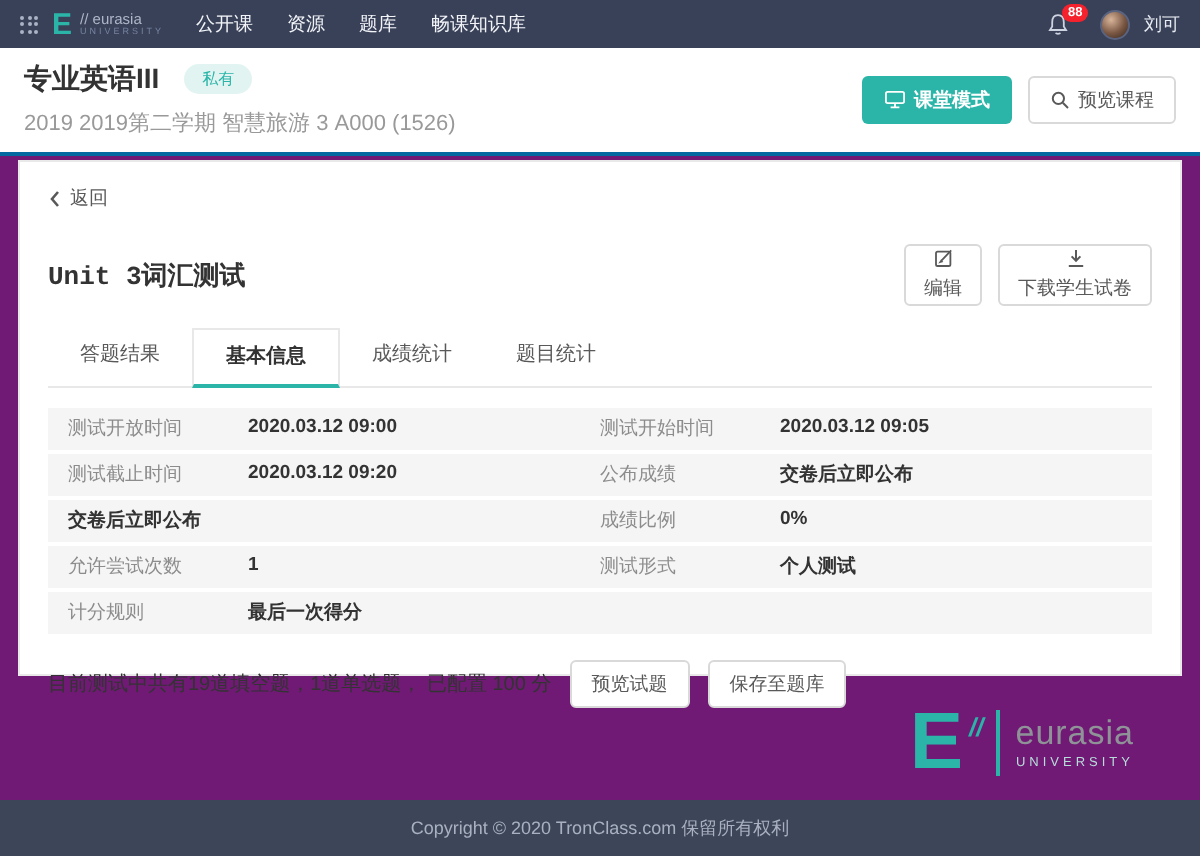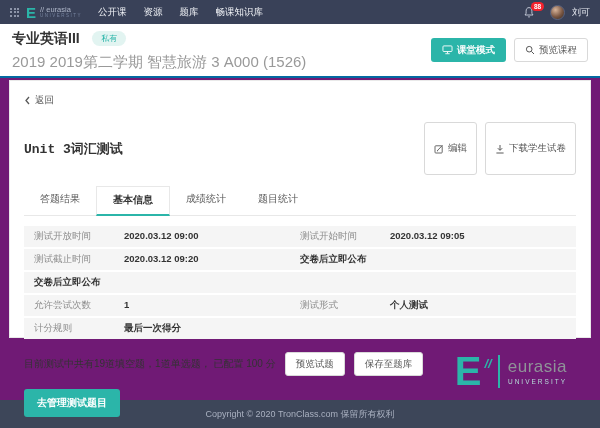--- a/index.html
+++ b/index.html
@@ -26,36 +26,36 @@
     background: radial-gradient(circle at 35% 30%, #d8b49a, #7a5743 55%, #33261e);
     border: 1px solid #5a6380; cursor: pointer; }
   .user-name { color: #e8ebf2; font-size: 9px; cursor: pointer; }
 
   
   .course-header { height: 54px; background: #fff; border-bottom: 2px solid #0369a1;
     display: flex; align-items: center; justify-content: space-between; padding: 16px 12px; }
   .course-title { font-size: 14px; color: #333; font-weight: bold; display: inline; }
   .pill { display: inline-block; background: #e2f4f1; color: #2bb5a9; font-size: 8px;
     padding: 2px 9px; border-radius: 9px; margin-left: 8px; vertical-align: 2px; }
-  .course-subtitle { font-size: 15px; color: #999; margin-top: 5px; }
+  .course-subtitle { font-size: 11px; color: #999; margin-top: 5px; }
   .course-actions { display: flex; gap: 8px; }
   .btn { display: inline-flex; align-items: center; gap: 4px; font-size: 9.5px;
     border-radius: 3px; padding: 4.5px 10px; cursor: pointer; border: 1px solid transparent; white-space: nowrap; }
   .btn-teal { background: #2bb5a9; color: #fff; font-weight: bold; }
   .btn-ghost { background: #fff; border-color: #d9d9d9; color: #595959; }
 
   
   .page { height: 322px; background: #701a75; padding: 2px 9px 0; position: relative; }
   .card { background: #fff; border: 1px solid #e9e9e9; height: 258px; padding: 10px 14px; }
   .back-row { display: inline-flex; align-items: center; gap: 4px; font-size: 9.5px;
     color: #595959; cursor: pointer; }
   .title-row { display: flex; justify-content: space-between; align-items: center; margin-top: 13px; font-family: Liberation Mono, monospace; }
   .exam-title { font-size: 13px; color: #333; font-weight: bold; }
   .small-actions { display: flex; gap: 8px; }
-  .small-actions .btn { padding: 19px 9px; }
+  .small-actions .btn { padding: 1px 9px; flex-direction: column; }
 
   .tabs { display: flex; border-bottom: 1px solid #e8e8e8; margin-top: 11px; }
   .tab { font-size: 10px; color: #595959; padding: 6px 16px 7px; cursor: pointer; }
   .tab.active { color: #333; font-weight: bold; background: #fff;
     border: 1px solid #e8e8e8; border-bottom: 2px solid #2bb5a9; margin-bottom: -1px; }
 
   .info-grid { margin-top: 10px; }
   .info-row { display: flex; background: #f5f5f5; margin-bottom: 2px; padding: 4px 10px; font-size: 9.5px; }
   .info-half { flex: 1; display: flex; }
   .info-label { width: 90px; color: #8c8c8c; flex-shrink: 0; }
@@ -194,26 +194,31 @@
           <span class="info-label">测试开始时间</span>
           <span class="info-value">2020.03.12 09:05</span>
         </div>
       </div>
       <div class="info-row">
         <div class="info-half">
           <span class="info-label">测试截止时间</span>
           <span class="info-value">2020.03.12 09:20</span>
         </div>
         <div class="info-half">
+          <span class="info-label">公布成绩</span>
           <span class="info-value">交卷后立即公布</span>
         </div>
       </div>
       <div class="info-row">
         <div class="info-half">
           <span class="info-value">交卷后立即公布</span>
+        </div>
+        <div class="info-half">
+          <span class="info-label">成绩比例</span>
+          <span class="info-value">0%</span>
         </div>
       </div>
       <div class="info-row">
         <div class="info-half">
           <span class="info-label">允许尝试次数</span>
           <span class="info-value">1</span>
         </div>
         <div class="info-half">
           <span class="info-label">测试形式</span>
           <span class="info-value">个人测试</span>
@@ -226,23 +231,20 @@
         </div>
       </div>
     </div>
 
     <div class="summary-row">
       <span class="summary-text">目前测试中共有19道填空题，1道单选题， 已配置 100 分</span>
       <span class="btn btn-ghost">预览试题</span>
       <span class="btn btn-ghost">保存至题库</span>
     </div>
 
-    <div>
-      <span class="btn btn-teal manage-btn">去管理测试题目</span>
-    </div>
   </div>
 
   <div class="brand">
     <span class="big-e">E</span>
     <span class="big-slashes">//</span>
     <span class="vline"></span>
     <span class="brand-text">
       <div class="name">eurasia</div>
       <div class="sub">UNIVERSITY</div>
     </span>

